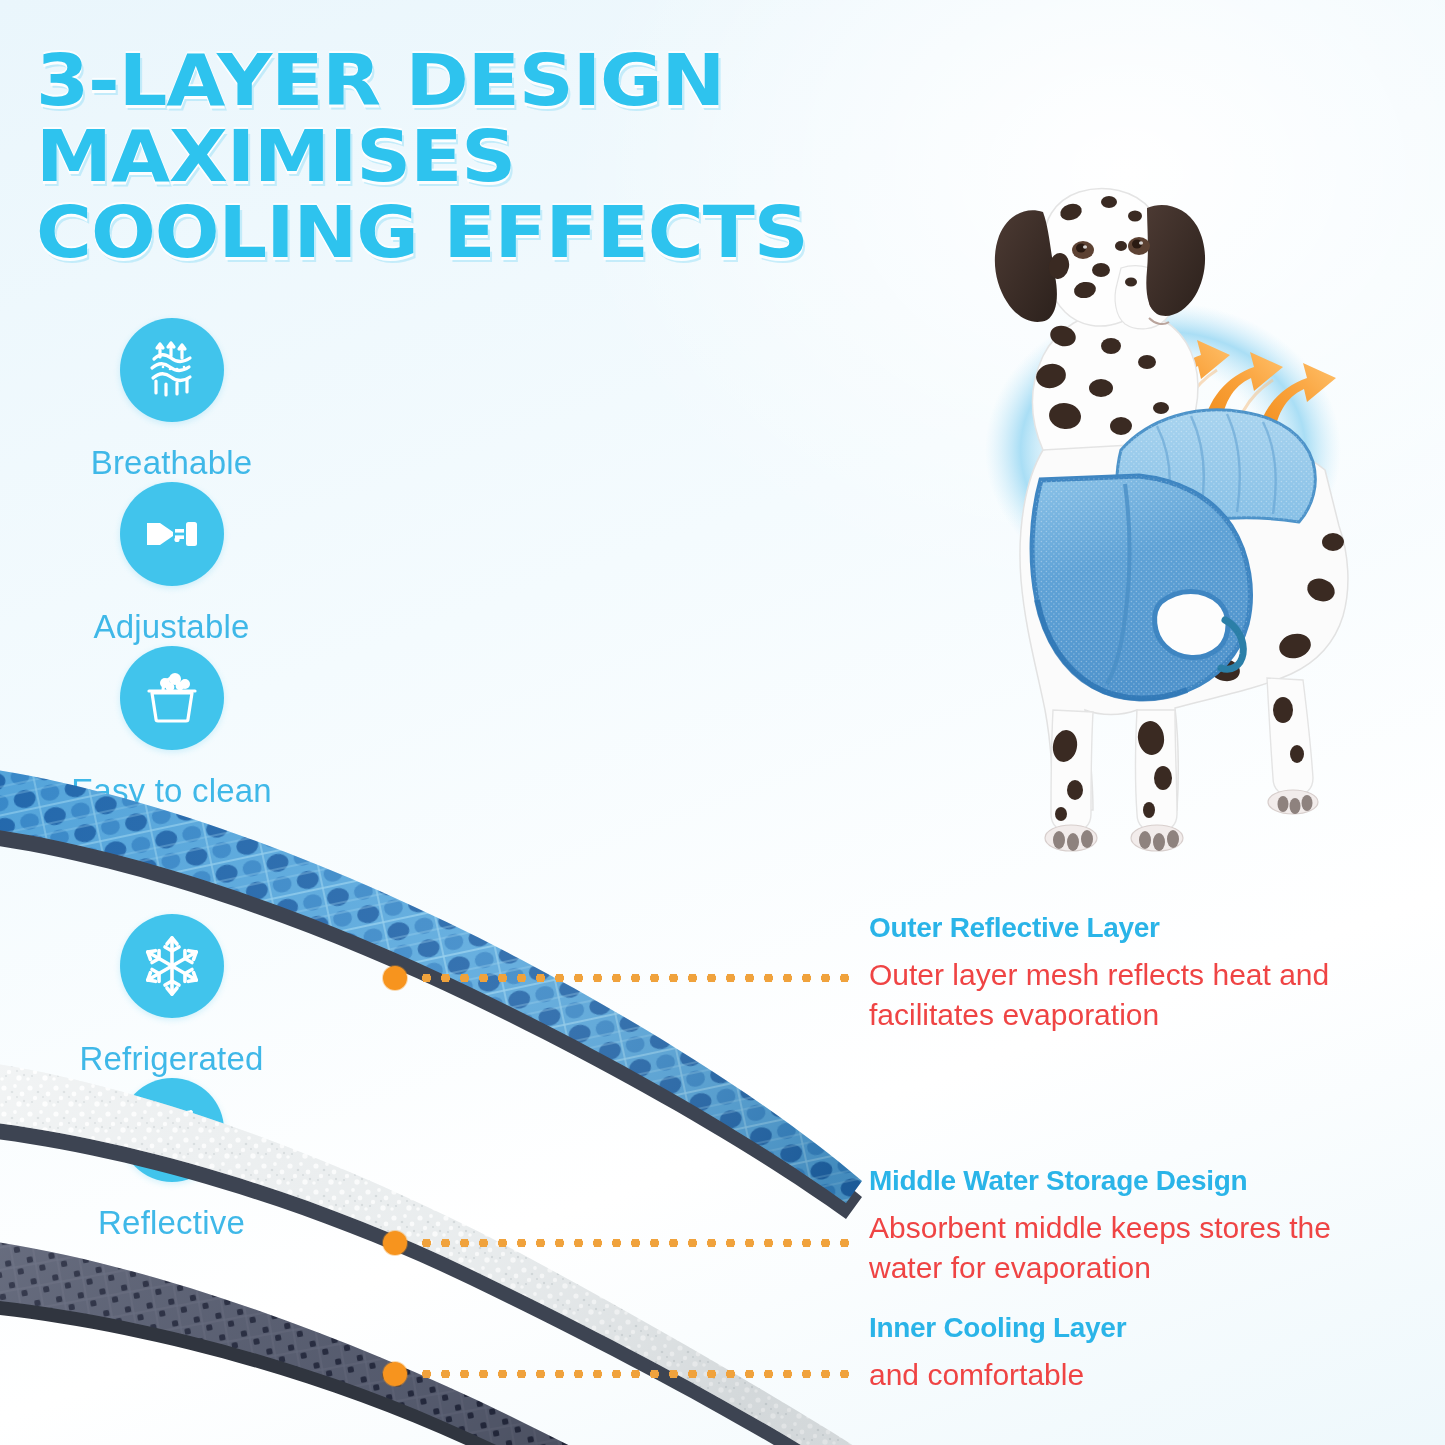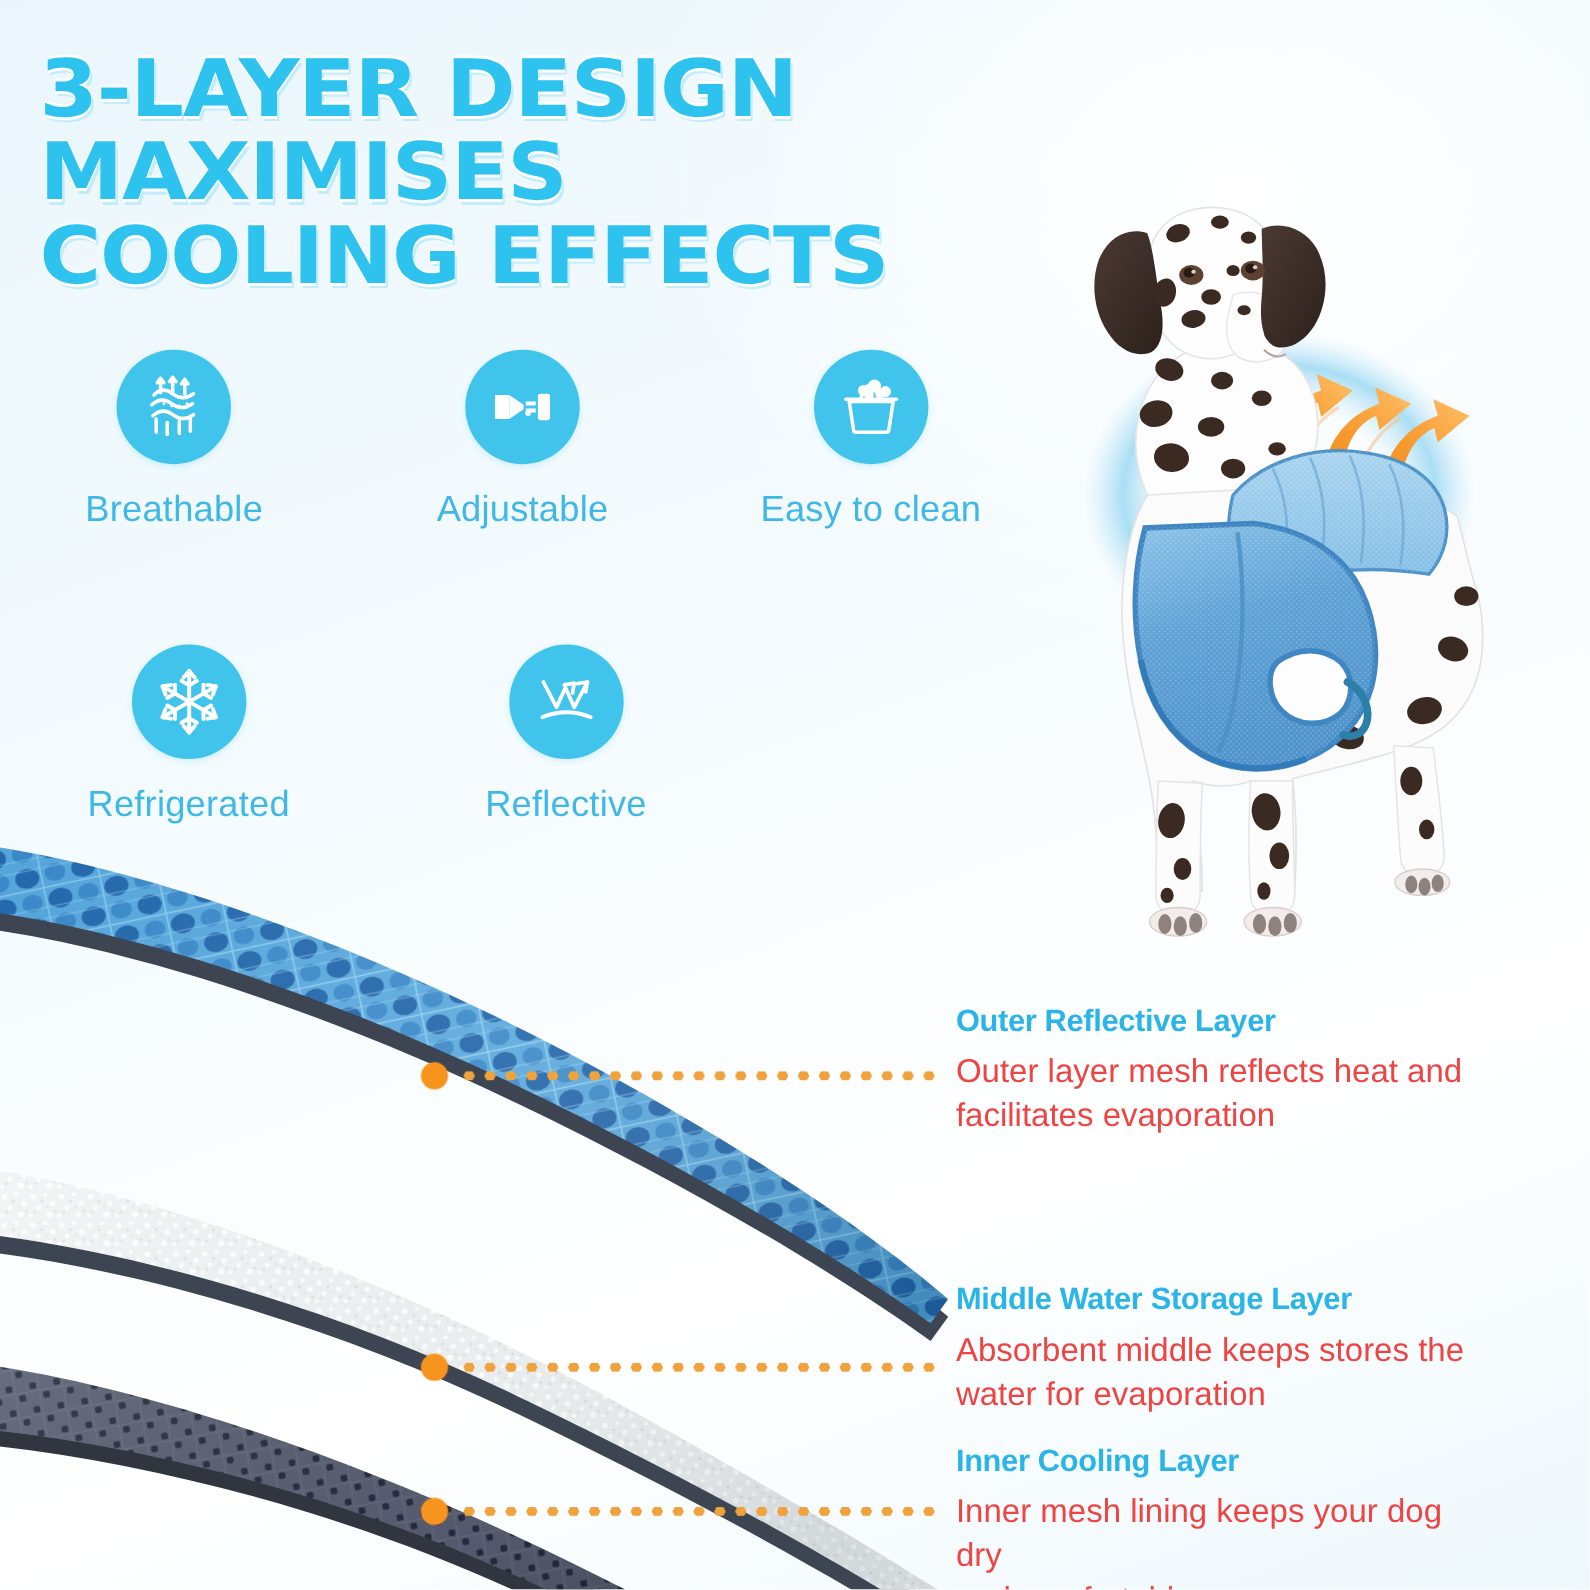--- a/index.html
+++ b/index.html
@@ -29,21 +29,21 @@
     transform-origin:left top;
     text-shadow:
       0 3px 0 rgba(255,255,255,.95),
       0 -2px 0 rgba(255,255,255,.8),
       2px 5px 0 rgba(160,225,247,.55);
   }
   .headline .l2 { display:block; }
 
   
   .features { position:absolute; left:0; top:318px; width:950px; }
-  .frow { display:flex; }
+  .frow { display:flex;flex-direction:column; }
   .frow.r2 { margin-top:104px; }
   .feat { width:343px; display:flex; flex-direction:column; align-items:center; }
   .feat .badge {
     width:104px; height:104px; border-radius:50%;
     background:#41c4ec;
     display:flex; align-items:center; justify-content:center;
     box-shadow:0 2px 6px rgba(65,196,236,.22);
   }
   .feat .badge svg { display:block; }
   .feat .flabel {
@@ -513,28 +513,27 @@
 
   <div class="callout" id="callout-outer">
     <div class="ctitle">Outer Reflective Layer</div>
     <div class="cbody">
       <div>Outer layer mesh reflects heat and</div>
       <div>facilitates evaporation</div>
     </div>
   </div>
 
   <div class="callout" id="callout-middle">
-    <div class="ctitle">Middle Water Storage Layer</div>
+    <div class="ctitle">Middle Water Storage Design</div>
     <div class="cbody">
       <div>Absorbent middle keeps stores the</div>
       <div>water for evaporation</div>
     </div>
   </div>
 
   <div class="callout" id="callout-inner">
     <div class="ctitle">Inner Cooling Layer</div>
     <div class="cbody">
-      <div>Inner mesh lining keeps your dog dry</div>
       <div>and comfortable</div>
     </div>
   </div>
 
 </div>
 
 </body></html>

